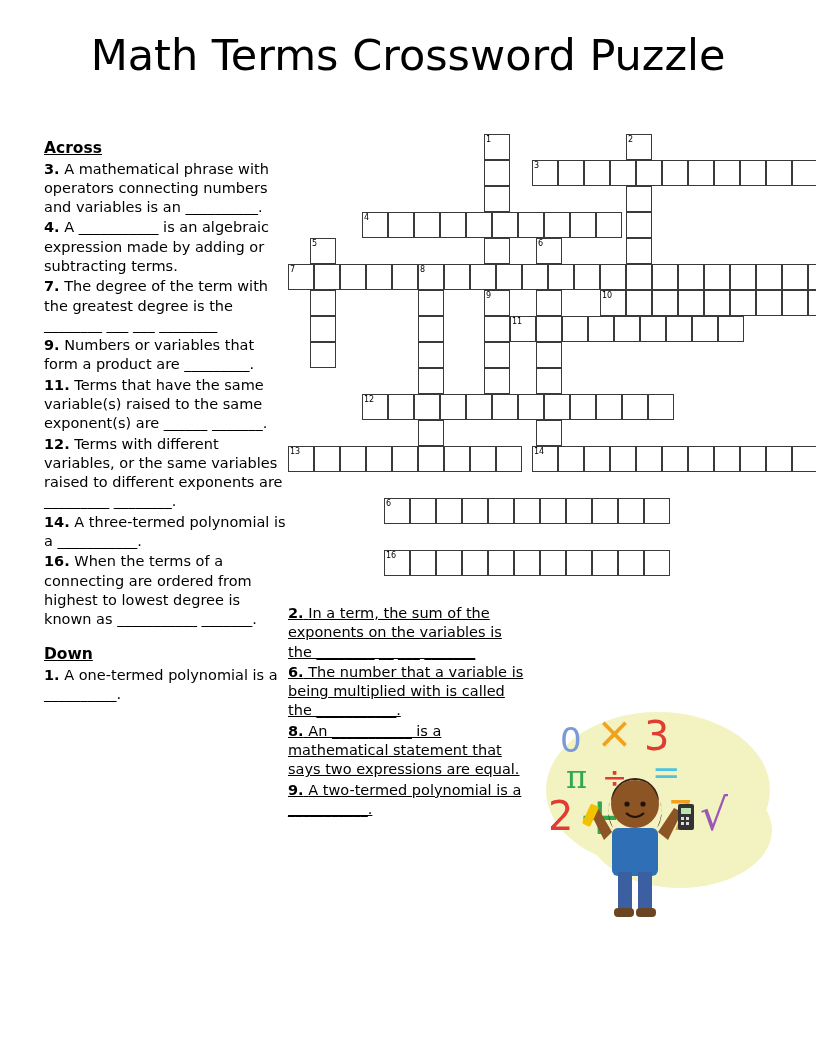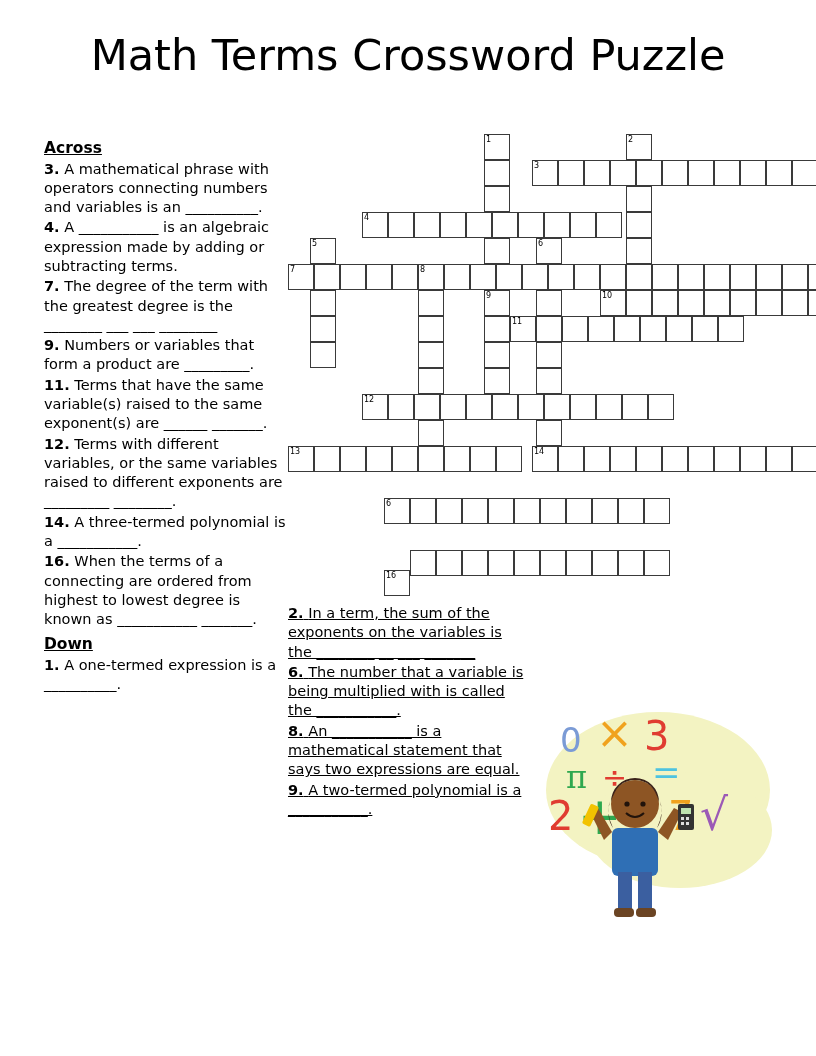--- a/index.html
+++ b/index.html
@@ -105,22 +105,22 @@
 
     <p class="clue"><span class="num">3.</span> <span>A mathematical phrase with operators connecting numbers and variables is an __________.</span></p>
     <p class="clue"><span class="num">4.</span> <span>A ___________ is an algebraic expression made by adding or subtracting terms.</span></p>
     <p class="clue"><span class="num">7.</span> <span>The degree of the term with the greatest degree is the ________ ___ ___ ________</span></p>
     <p class="clue"><span class="num">9.</span> <span>Numbers or variables that form a product are _________.</span></p>
     <p class="clue"><span class="num">11.</span> <span>Terms that have the same variable(s) raised to the same exponent(s) are ______ _______.</span></p>
     <p class="clue"><span class="num">12.</span> <span>Terms with different variables, or the same variables raised to different exponents are _________ ________.</span></p>
     <p class="clue"><span class="num">14.</span> <span>A three-termed polynomial is a ___________.</span></p>
     <p class="clue"><span class="num">16.</span> <span>When the terms of a connecting are ordered from highest to lowest degree is known as ___________ _______.</span></p>
 
-    <div class="section-head" style="margin-top:5px">Down</div>
-    <p class="clue"><span class="num">1.</span> <span>A one-termed expression is a __________.</span></p>
+    <div class="section-head" style="margin-top:15px">Down</div>
+    <p class="clue"><span class="num">1.</span> <span>A one-termed polynomial is a __________.</span></p>
   </div>
 
   <div class="col col-mid">
     <p class="clue"><span class="num">2.</span> <span>In a term, the sum of the exponents on the variables is the ________ __ ___ _______</span></p>
     <p class="clue"><span class="num">6.</span> <span>The number that a variable is being multiplied with is called the ___________.</span></p>
     <p class="clue"><span class="num">8.</span> <span>An ___________ is a mathematical statement that says two expressions are equal.</span></p>
     <p class="clue"><span class="num">9.</span> <span>A two-termed polynomial is a ___________.</span></p>
   </div>
 
   <div class="grid" id="grid">
@@ -276,21 +276,21 @@
       <div class="cell" style="left: 122px; top: 364px;"></div>
       <div class="cell" style="left: 148px; top: 364px;"></div>
       <div class="cell" style="left: 174px; top: 364px;"></div>
       <div class="cell" style="left: 200px; top: 364px;"></div>
       <div class="cell" style="left: 226px; top: 364px;"></div>
       <div class="cell" style="left: 252px; top: 364px;"></div>
       <div class="cell" style="left: 278px; top: 364px;"></div>
       <div class="cell" style="left: 304px; top: 364px;"></div>
       <div class="cell" style="left: 330px; top: 364px;"></div>
       <div class="cell" style="left: 356px; top: 364px;"></div>
-      <div class="cell" style="left: 96px; top: 416px; margin-top: 20px;">
+      <div class="cell" style="left: 96px; top: 416px;">
         <span class="n">16</span>
       </div>
       <div class="cell" style="left: 122px; top: 416px;"></div>
       <div class="cell" style="left: 148px; top: 416px;"></div>
       <div class="cell" style="left: 174px; top: 416px;"></div>
       <div class="cell" style="left: 200px; top: 416px;"></div>
       <div class="cell" style="left: 226px; top: 416px;"></div>
       <div class="cell" style="left: 252px; top: 416px;"></div>
       <div class="cell" style="left: 278px; top: 416px;"></div>
       <div class="cell" style="left: 304px; top: 416px;"></div>

